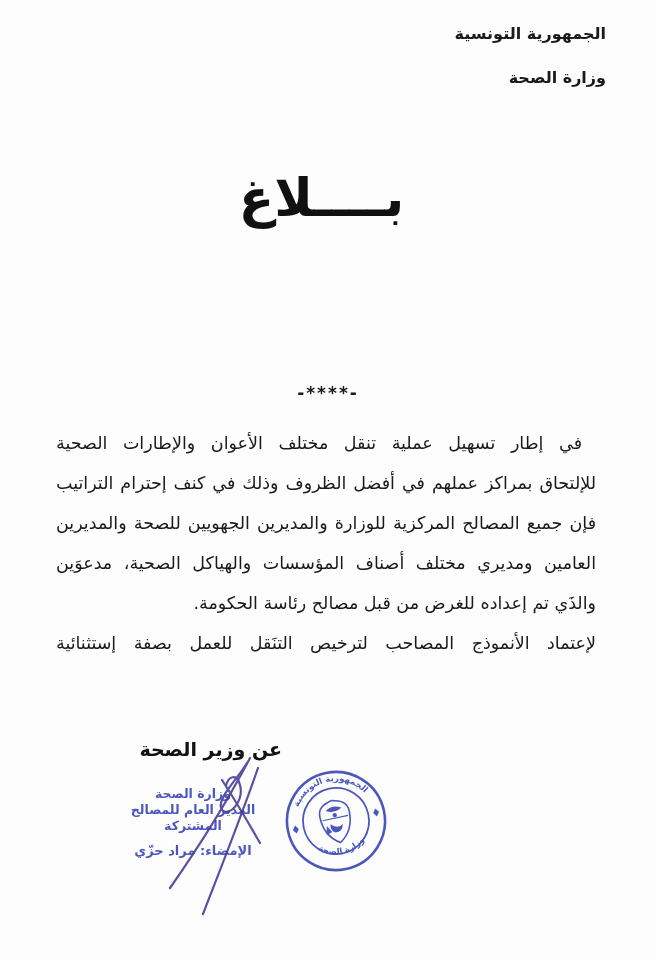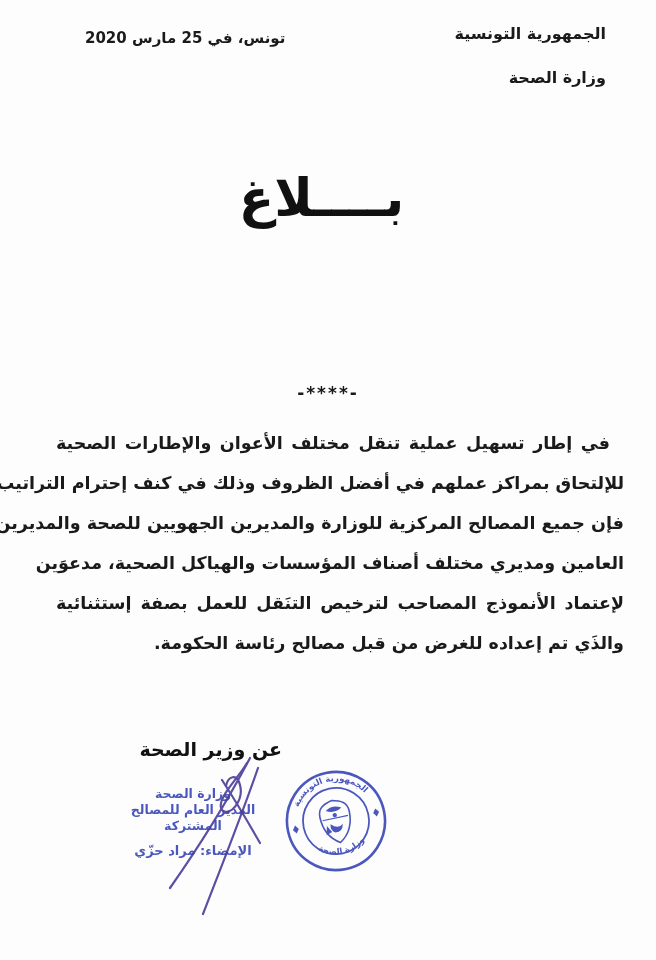--- a/index.html
+++ b/index.html
@@ -37,23 +37,23 @@
   }
   .subject-block p{margin:0;}
   .subject-block .att{margin-top:18px;}
   .subject-block .lbl{font-size:20px;}
   .separator{
     position:absolute;top:383px;left:0;right:0;
     text-align:center;font-weight:bold;font-size:17px;letter-spacing:2px;
   }
   
   .body-text{
-    position:absolute;top:423px;right:32px;left:56px;
+    position:absolute;top:423px;right:60px;left:56px;
     direction:rtl;
-    font-weight:bold;font-size:17.5px;line-height:40px;
+    font-weight:normal;font-size:17.5px;line-height:40px;
   }
   .body-text .line{text-align:justify;text-align-last:justify;white-space:nowrap;}
   .body-text .line.first{padding-right:14px;}
   .body-text .line.last{text-align:right;text-align-last:right;}
   
   .sign-title{
     position:absolute;top:738px;left:114px;width:168px;
     text-align:right;direction:rtl;
     font-weight:bold;font-size:19px;color:#111;
   }
@@ -70,34 +70,33 @@
 </style>
 </head>
 <body>
 
 <div class="page">
 
   <div class="header-right">
     <div>الجمهورية التونسية</div>
     <div class="ministry">وزارة الصحة</div>
   </div>
-  <div class="date-line">تونس، في 25 مارس 2020</div>
 
   <h1 class="doc-title">بــــلاغ</h1>
 
 
   <div class="separator">-****-</div>
 
   <div class="body-text">
     <div class="line first">في إطار تسهيل عملية تنقل مختلف الأعوان والإطارات الصحية</div>
     <div class="line">للإلتحاق بمراكز عملهم في أفضل الظروف وذلك في كنف إحترام التراتيب</div>
     <div class="line">فإن جميع المصالح المركزية للوزارة والمديرين الجهويين للصحة والمديرين</div>
     <div class="line">العامين ومديري مختلف أصناف المؤسسات والهياكل الصحية، مدعوَين</div>
+    <div class="line last">والذَي تم إعداده للغرض من قبل مصالح رئاسة الحكومة.</div>
     <div class="line">لإعتماد الأنموذج المصاحب لترخيص التنَقل للعمل بصفة إستثنائية</div>
-    <div class="line last">والذَي تم إعداده للغرض من قبل مصالح رئاسة الحكومة.</div>
   </div>
 
   <div class="sign-title">عن وزير الصحة</div>
 
   <div class="stamp-block">
     <div>وزارة الصحة</div>
     <div>المدير العام للمصالح المشتركة</div>
     <div class="s3">الإمضاء: مراد حزّي</div>
   </div>
 

